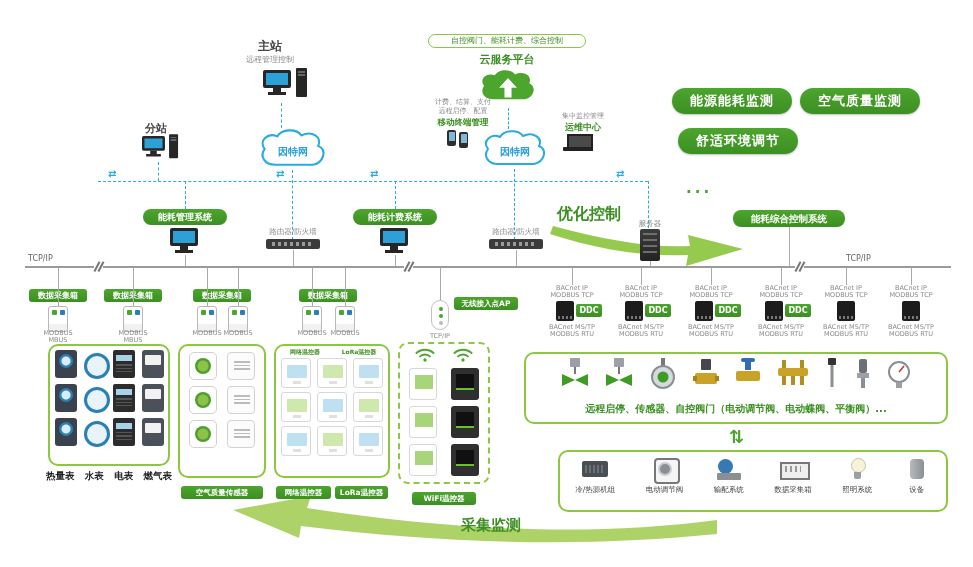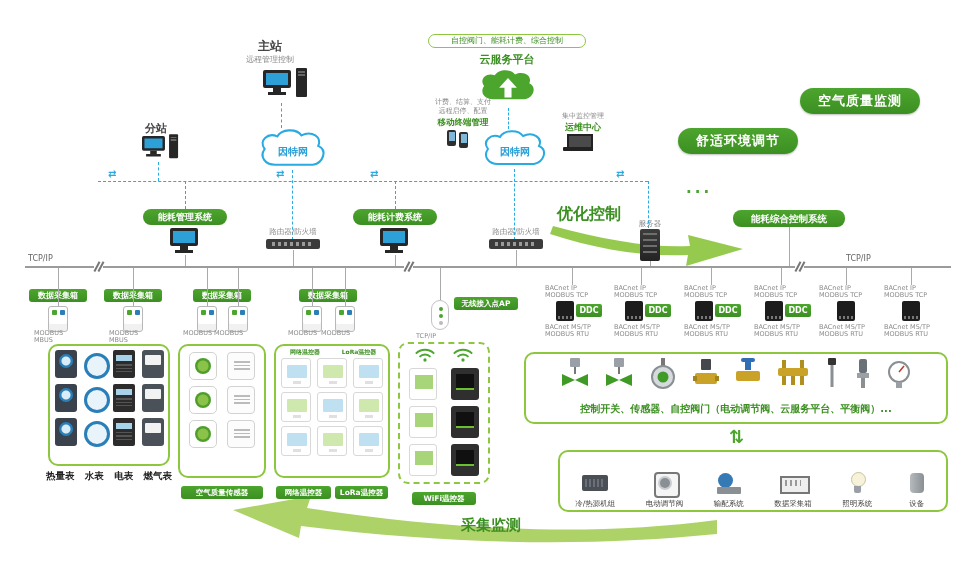--- a/index.html
+++ b/index.html
@@ -45,21 +45,21 @@
   .phone{position:absolute;width:9px;height:16px;background:#2e2e2e;border-radius:2px}
   .phone::after{content:"";position:absolute;left:1.5px;top:2px;width:6px;height:9px;background:#7fb8d8}
   .cbox{position:absolute;width:20px;height:26px;background:#fff;border:1px solid #b8b8b8;border-radius:3px;box-shadow:inset 0 -7px 0 #f1f1f1}
   .cbox::before{content:"";position:absolute;left:3px;top:3px;width:5px;height:5px;background:var(--green);border-radius:1px}
   .cbox::after{content:"";position:absolute;left:11px;top:3px;width:5px;height:5px;background:#2a7fb8;border-radius:1px}
   .ap{position:absolute;width:18px;height:30px;background:#fff;border:1px solid #c2c2c2;border-radius:9px}
   .ap::after{content:"";position:absolute;left:7px;top:6px;width:4px;height:4px;border-radius:50%;background:var(--green);box-shadow:0 7px 0 var(--green),0 14px 0 #bbb}
   .ddcm{position:absolute;width:18px;height:20px;background:#1c1c1c;border-radius:2px}
   .ddcm::after{content:"";position:absolute;left:2px;bottom:2px;width:14px;height:3px;background:repeating-linear-gradient(90deg,#777 0 2px,transparent 2px 4px)}
   .ddcbadge{position:absolute;width:26px;height:13px;line-height:13px;border-radius:2px;font-size:8px;background:linear-gradient(180deg,var(--green),var(--green-dark));color:#fff;font-weight:bold;text-align:center}
-  .plabel{position:absolute;font-size:6.5px;line-height:7px;color:#8a8a8a;white-space:pre-line}
+  .plabel{position:absolute;font-size:6.5px;line-height:7px;color:#8a8a8a;text-align:center;white-space:pre-line}
   
   .gbox{position:absolute;border:2px solid var(--green-light);border-radius:10px;background:#fff}
   .gbox.dashed{border-style:dashed}
   .grid{position:absolute;display:grid;justify-items:center;align-items:center}
   .micon{width:22px;height:28px;position:relative}
   .m-heat{background:#39424d;border-radius:3px}
   .m-heat::before{content:"";position:absolute;left:4px;top:4px;width:14px;height:14px;border-radius:50%;background:radial-gradient(circle,#d9edf8 0 4px,#2a7fb8 5px 7px,#1b5e8e 7px)}
   .m-water::before{content:"";position:absolute;left:0;top:3px;width:20px;height:20px;border-radius:50%;border:3px solid #2a7fb8;background:#e8f3fa}
   .m-elec{background:#2c2c2c;border-radius:2px}
   .m-elec::before{content:"";position:absolute;left:3px;top:5px;width:16px;height:6px;background:#a7d3ea}
@@ -148,20 +148,21 @@
 
   <svg class="abs" style="left:480px;top:129px" width="70" height="40" viewBox="0 0 70 40">
     <path d="M 18 35 C 8 35 3 27 8 20 C 2 12 11 4 20 8 C 24 1 38 0 43 7 C 53 2 63 9 59 17 C 68 21 64 33 54 35 Z" fill="#fff" stroke="#29abe2" stroke-width="2"></path>
   </svg>
   <div class="abs ctr" style="left:480px;top:145px;width:70px;font-size:10px;font-weight:bold;color:#2a9fd8">因特网</div>
 
   <div class="gray" style="left:546px;top:111px;width:74px;font-size:7px">集中监控管理</div>
   <div class="glabel" style="left:546px;top:121px;width:74px;font-size:9px">运维中心</div>
   <div class="laptop" style="left:563px;top:134px"></div>
 
+  <div class="badge fbadge" style="left:672px;top:88px">能源能耗监测</div>
   <div class="badge fbadge" style="left:800px;top:88px">空气质量监测</div>
   <div class="badge fbadge" style="left:678px;top:128px">舒适环境调节</div>
 
   <div class="dashV" style="left:281px;top:103px;height:25px"></div>
   <div class="dashV" style="left:158px;top:162px;height:19px"></div>
   <div class="dashH" style="left:98px;top:181px;width:550px"></div>
   <div class="dashV" style="left:185px;top:181px;height:28px"></div>
   <div class="dashV" style="left:292px;top:170px;height:70px"></div>
   <div class="dashV" style="left:395px;top:181px;height:28px"></div>
   <div class="dashV" style="left:508px;top:108px;height:21px"></div>
@@ -339,26 +340,26 @@
           <rect x="5" y="3" width="8" height="14" rx="2" fill="#6a7077"></rect>
           <rect x="3" y="17" width="12" height="5" fill="#9aa0a6"></rect>
           <rect x="7" y="22" width="4" height="10" fill="#8a8f94"></rect>
         </svg></span>
       <span><svg width="26" height="36" viewBox="0 0 26 36">
           <circle cx="13" cy="16" r="10" fill="#fff" stroke="#8a8f94" stroke-width="2"></circle>
           <line x1="13" y1="16" x2="18" y2="10" stroke="#c0392b" stroke-width="1.5"></line>
           <rect x="10" y="26" width="6" height="6" fill="#9aa0a6"></rect>
         </svg></span>
     </div>
-  <div class="glabel" style="left:524px;top:402px;width:424px;font-size:10px">控制开关、传感器、自控阀门（电动调节阀、云服务平台、平衡阀）...</div>
+  <div class="glabel" style="left:524px;top:402px;width:424px;font-size:10px">远程启停、传感器、自控阀门（电动调节阀、电动蝶阀、平衡阀）...</div>
 
   <span class="updown" style="left:729px;top:426px"></span>
 
   <div class="gbox" style="left:558px;top:450px;width:390px;height:62px"></div>
-  <div class="abs" style="left:560px;top:455px;width:386px;height:54px;display:flex;justify-content:space-around;align-items:flex-end">
+  <div class="abs" style="left:560px;top:455px;width:386px;height:54px;display:flex;justify-content:space-around;align-items:flex-start">
       <div class="eqitem">
         <span class="eqicon chiller-icon"></span>
         <div class="eqlabel">冷/热源机组</div>
       </div>
       <div class="eqitem">
         <span class="eqicon cooling-icon"></span>
         <div class="eqlabel">电动调节阀</div>
       </div>
       <div class="eqitem">
         <span class="eqicon pump-icon"></span>

